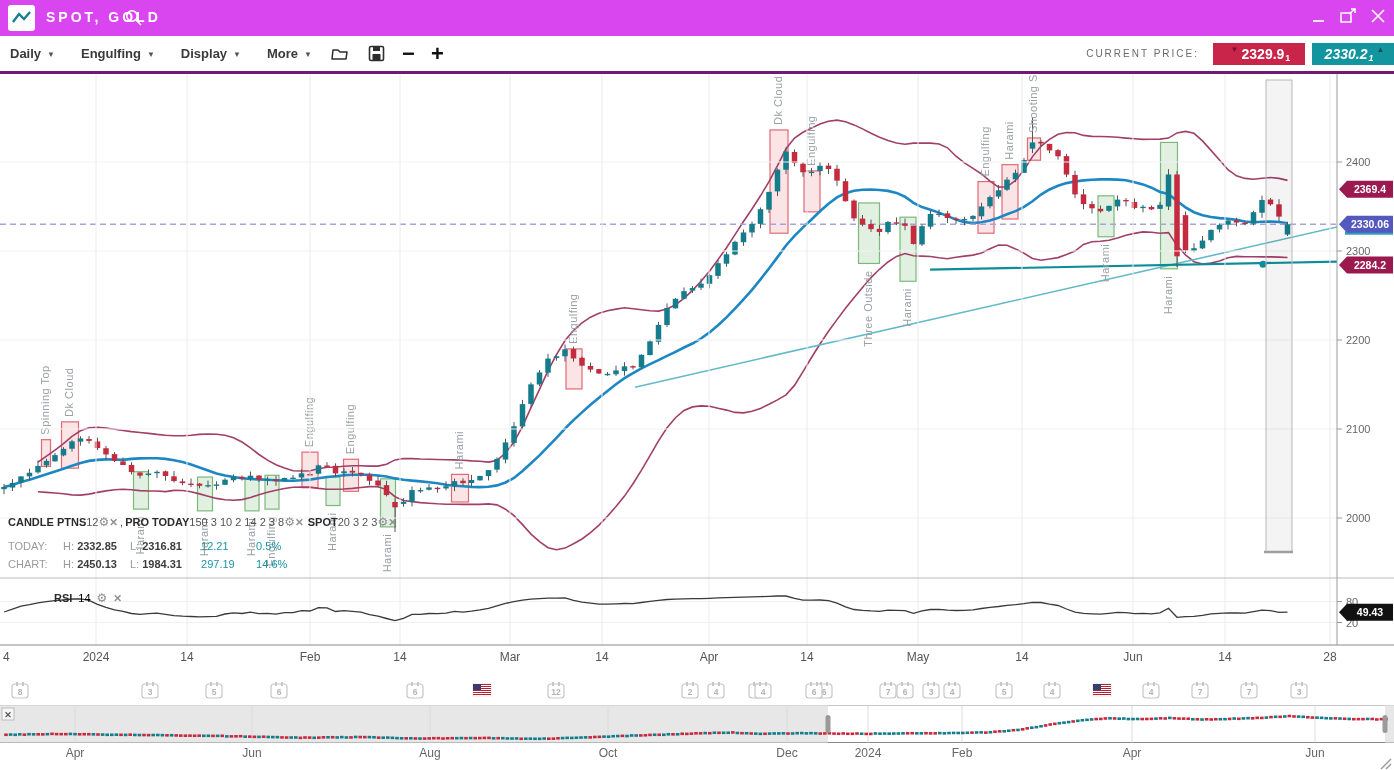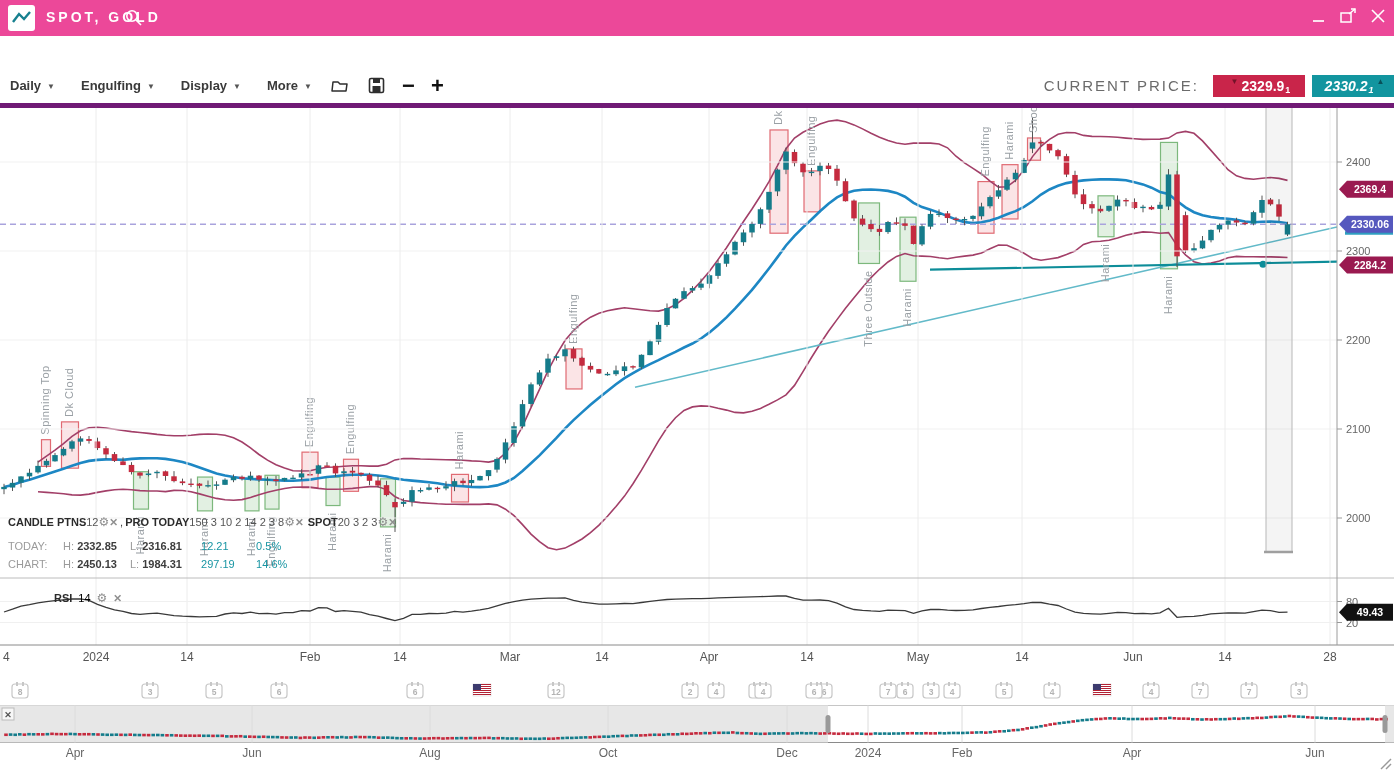--- a/index.html
+++ b/index.html
@@ -1,36 +1,36 @@
 <!DOCTYPE html>
 <html><head>
 <meta charset="utf-8">
 <style>
   html,body{margin:0;padding:0;width:1394px;height:770px;overflow:hidden;background:#fff;
     font-family:"Liberation Sans",sans-serif;}
   #chart{position:absolute;left:0;top:0;}
   #chart text{font-family:"Liberation Sans",sans-serif;}
   
-  .titlebar{position:absolute;left:0;top:0;width:1394px;height:36px;background:#ec4899;z-index:30;}
+  .titlebar{position:absolute;left:0;top:0;width:1394px;height:36px;background:#d946ef;z-index:30;}
   .logo{position:absolute;left:8px;top:5px;width:27px;height:26px;background:#fff;border-radius:3px;}
   .symbol{position:absolute;left:46px;top:9px;color:#fff;font-size:14px;font-weight:700;
     letter-spacing:3px;}
   .search{position:absolute;left:124px;top:8px;}
   .wctrls{position:absolute;right:8px;top:8px;display:flex;gap:14px;align-items:center;}
   
   .toolbar{position:absolute;left:0;top:36px;width:1394px;height:35px;background:#fff;
-    border-bottom:5px solid #701a75;z-index:30;display:flex;align-items:center;margin-top:32px;}
+    border-bottom:3px solid #701a75;z-index:30;display:flex;align-items:center;}
   .menu{display:flex;align-items:center;gap:6px;margin-left:26px;cursor:pointer;}
   .menu:first-child{margin-left:10px;}
   .menu .ml{font-size:13px;font-weight:700;color:#3a3a3a;}
   .menu .caret{font-size:8px;color:#555;padding-top:2px;}
   .tbicon{margin-left:18px;display:flex;align-items:center;}
   .tbtxt{margin-left:16px;font-size:22px;font-weight:700;color:#111;line-height:20px;}
   .tright{position:absolute;right:0;top:0;height:35px;display:flex;align-items:center;}
-  .cp-label{font-size:15px;color:#6b6b6b;letter-spacing:2px;margin-right:14px;}
+  .cp-label{font-size:10px;color:#6b6b6b;letter-spacing:2px;margin-right:14px;}
   .pbadge{height:22px;display:flex;align-items:center;justify-content:center;color:#fff;
     font-size:14px;font-weight:700;padding:0 6px;}
   .pbadge .pip{font-size:9px;font-weight:700;margin-left:1px;align-self:flex-end;padding-bottom:2px;}
   .pbadge .arr{font-size:8px;margin:0 3px;align-self:flex-start;padding-top:2px;}
   .bid{background:#c9254a;width:80px;margin-right:7px;}
   .bid .arr{color:#731228;}
   .ask{background:#12959f;width:76px;padding-right:0;font-style:italic;}
   .ask .arr{color:#085059;}
   
   .legendrow{position:absolute;left:8px;top:515px;z-index:20;font-size:11px;color:#555;

